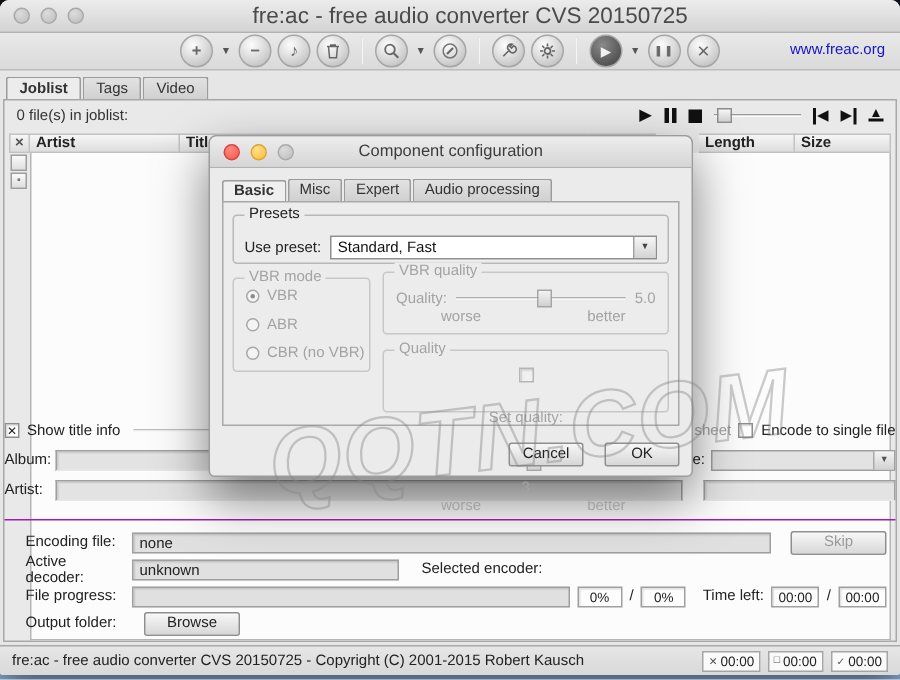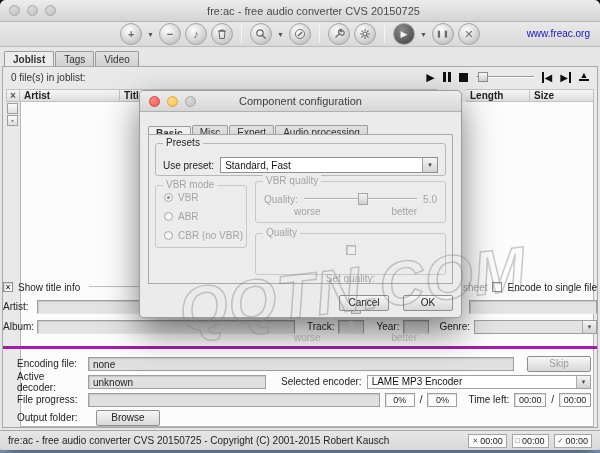--- a/index.html
+++ b/index.html
@@ -19,21 +19,21 @@
   .titlebar {
     height:22px; background:linear-gradient(#ececec,#d4d4d4);
     border-bottom:1px solid #b2b2b2; position:relative;
     display:flex; align-items:center; justify-content:center;
   }
   .tl-dots { position:absolute; left:9px; top:5px; display:flex; gap:7px; }
   .tl-dot { width:11px; height:11px; border-radius:50%; border:1px solid #a9a9a9;
     background:radial-gradient(circle at 35% 30%,#dcdcdc,#bdbdbd); }
   .tl-dot.red { background:radial-gradient(circle at 35% 30%,#ff8a80,#f4564d); border-color:#d6433c;}
   .tl-dot.yellow { background:radial-gradient(circle at 35% 30%,#ffe083,#fdbc40); border-color:#dfa437;}
-  .win-title { font-size:11px; color:#4a4a4a;margin-left:27px; }
+  .win-title { font-size:15px; color:#4a4a4a;margin-left:27px; }
   
   .toolbar {
     height:25px; background:linear-gradient(#e9e9e9,#dadada);
     border-bottom:1px solid #bcbcbc;
     display:flex; align-items:center; justify-content:center; gap:4px; position:relative;
   }
   .tb-icon { width:22px; height:22px; border-radius:50%;
     background:radial-gradient(circle at 38% 30%,#fdfdfd,#cfcfcf 65%,#b3b3b3);
     border:1px solid #a6a6a6; display:flex; align-items:center; justify-content:center;
     color:#6a6a6a; font-size:11px; font-weight:bold; }
@@ -84,21 +84,21 @@
     box-shadow:inset 1px 1px 1px rgba(0,0,0,.15); font-size:8px; line-height:9px; text-align:center; color:#222; flex:none;}
   .ti-row { display:flex; align-items:center; gap:4px; margin-top:5px; height:15px; }
   .lbl { color:#222; flex:none; }
   .tfield { background:#e3e3e3; border:1px solid #9f9f9f; border-bottom-color:#e8e8e8;
     box-shadow:inset 1px 1px 1px rgba(0,0,0,.12); height:14px; }
   .combo { display:flex; align-items:center; background:#e3e3e3; border:1px solid #9f9f9f; height:14px; }
   .combo .arrow { margin-left:auto; width:14px; align-self:stretch; border-left:1px solid #aaa;
     background:linear-gradient(#f4f4f4,#d2d2d2); font-size:6px; color:#555; text-align:center; line-height:12px;}
   
   .encsec { position:absolute; left:3px; right:3px; top:280px; height:84px; font-size:10px; color:#222;
-    border-top:3px solid #a21caf; padding-top:4px;}
+    border-top:1px solid #a21caf; padding-top:4px;}
   .enc-row { display:flex; align-items:center; gap:5px; height:15px; margin:3px 6px 3px 14px; }
   .enc-lbl { width:66px; text-align:left; flex:none; color:#222;}
   .efield { background:#e0e0e0; border:1px solid #9f9f9f; box-shadow:inset 1px 1px 1px rgba(0,0,0,.12);
     height:14px; padding:1px 4px; font-size:10px; color:#222; }
   .wfield { background:#fdfdfd; }
   .btn { background:linear-gradient(#f7f7f7,#d8d8d8); border:1px solid #8f8f8f; border-radius:2px;
     font-size:10px; color:#222; height:16px; padding:0 14px; line-height:14px; text-align:center;}
   .btn.disabled { color:#9a9a9a; }
   .minibox { background:#fdfdfd; border:1px solid #9f9f9f; box-shadow:inset 1px 1px 1px rgba(0,0,0,.12);
     height:14px; font-size:9px; text-align:center; line-height:12px; color:#222; }
@@ -110,21 +110,21 @@
   .sb-box { display:flex; align-items:center; gap:2px; background:#fafafa; border:1px solid #a5a5a5;
     height:14px; padding:0 3px; font-size:9px; color:#222;}
   .sb-ic { font-size:7px; color:#555; }
   
   .dialog { position:absolute; left:139px; top:90px; width:323px; height:228px;
     background:#ebebeb; border-radius:5px 5px 4px 4px; border:1px solid #9c9c9c;
     box-shadow:0 14px 34px rgba(0,0,0,.5); z-index:20; }
   .dlg-titlebar { height:21px; background:linear-gradient(#ededed,#d6d6d6); border-bottom:1px solid #b0b0b0;
     border-radius:5px 5px 0 0; position:relative; display:flex; align-items:center; justify-content:center;}
   .dlg-title { font-size:11px; color:#3c3c3c; }
-  .dlg-tabs { display:flex; align-items:center; padding:7px 0 0 8px; height:34px;}
+  .dlg-tabs { display:flex; align-items:flex-start; padding:7px 0 0 8px; height:34px;}
   .dtab { font-size:10px; color:#333; padding:1px 7px 2px; border:1px solid #9b9b9b; border-bottom:none;
     border-radius:2px 2px 0 0; background:linear-gradient(#e2e2e2,#d0d0d0); margin-right:1px;}
   .dtab.active { background:#efefef; font-weight:bold; position:relative; top:1px; padding-bottom:3px;}
   .dlg-panel { position:absolute; left:8px; right:8px; top:43px; height:150px;
     border:1px solid #a8a8a8; background:#ececec; }
   .group { position:absolute; border:1px solid #b8b8b8; border-radius:3px; }
   .group .legend { position:absolute; top:-7px; left:7px; background:#ececec; padding:0 3px; font-size:10px; }
   .en { color:#222; } .dis { color:#a3a3a3 !important; }
   .group.disabled { border-color:#c7c7c7; }
   .g-presets { left:6px; right:6px; top:8px; height:33px; }
@@ -265,53 +265,49 @@
   <div style="position:absolute; left:3px; right:3px; top:280px; font-size:10px; color:#222;">
     <div class="ti-row1">
       <span class="cbx">✕</span>
       <span>Show title info</span>
       <span class="groove"></span>
       <span class="dis" style="color:#222;">sheet</span>
       <span class="cbx"></span>
       <span>Encode to single file</span>
     </div>
     <div class="ti-row">
-      <span class="lbl" style="width:30px;">Artist:</span>
-      <span class="tfield" style="flex:1;"></span>
-      <span style="width:6px;"></span>
-      <span class="tfield" style="width:128px;"></span>
-    </div>
-    <div class="ti-row">
       <span class="lbl" style="width:30px;">Album:</span>
       <span class="tfield" style="width:258px;"></span>
       <span class="lbl" style="margin-left:8px;">Track:</span>
       <span class="tfield" style="width:26px;"></span>
       <span class="lbl" style="margin-left:8px;">Year:</span>
       <span class="tfield" style="width:26px;"></span>
       <span class="lbl" style="margin-left:6px;">Genre:</span>
       <span class="combo" style="flex:1;">
           <span class="arrow">▼</span>
         </span>
     </div>
+    <div class="ti-row">
+      <span class="lbl" style="width:30px;">Artist:</span>
+      <span class="tfield" style="flex:1;"></span>
+      <span style="width:6px;"></span>
+      <span class="tfield" style="width:128px;"></span>
+    </div>
   </div>
 
   <div class="encsec" style="top:346px;">
     <div class="enc-row">
       <span class="enc-lbl">Encoding file:</span>
       <span class="efield" style="flex:1;">none</span>
       <span class="btn disabled" style="width:64px; padding:0; margin-left:8px;">Skip</span>
     </div>
     <div class="enc-row">
       <span class="enc-lbl">Active decoder:</span>
       <span class="efield" style="width:178px;">unknown</span>
       <span class="lbl" style="margin-left:10px;">Selected encoder:</span>
-      <span class="combo wfield" style="flex:1; background:#fff;">
-        <span style="padding-left:4px; color:#111;">LAME MP3 Encoder</span>
-        <span class="arrow">▼</span>
-      </span>
     </div>
     <div class="enc-row">
       <span class="enc-lbl">File progress:</span>
       <span class="efield" style="flex:1; padding:0;"></span>
       <span class="minibox" style="width:30px;">0%</span>
       <span>/</span>
       <span class="minibox" style="width:30px;">0%</span>
       <span class="lbl" style="margin-left:6px;">Time left:</span>
       <span class="minibox" style="width:32px;">00:00</span>
       <span>/</span>

